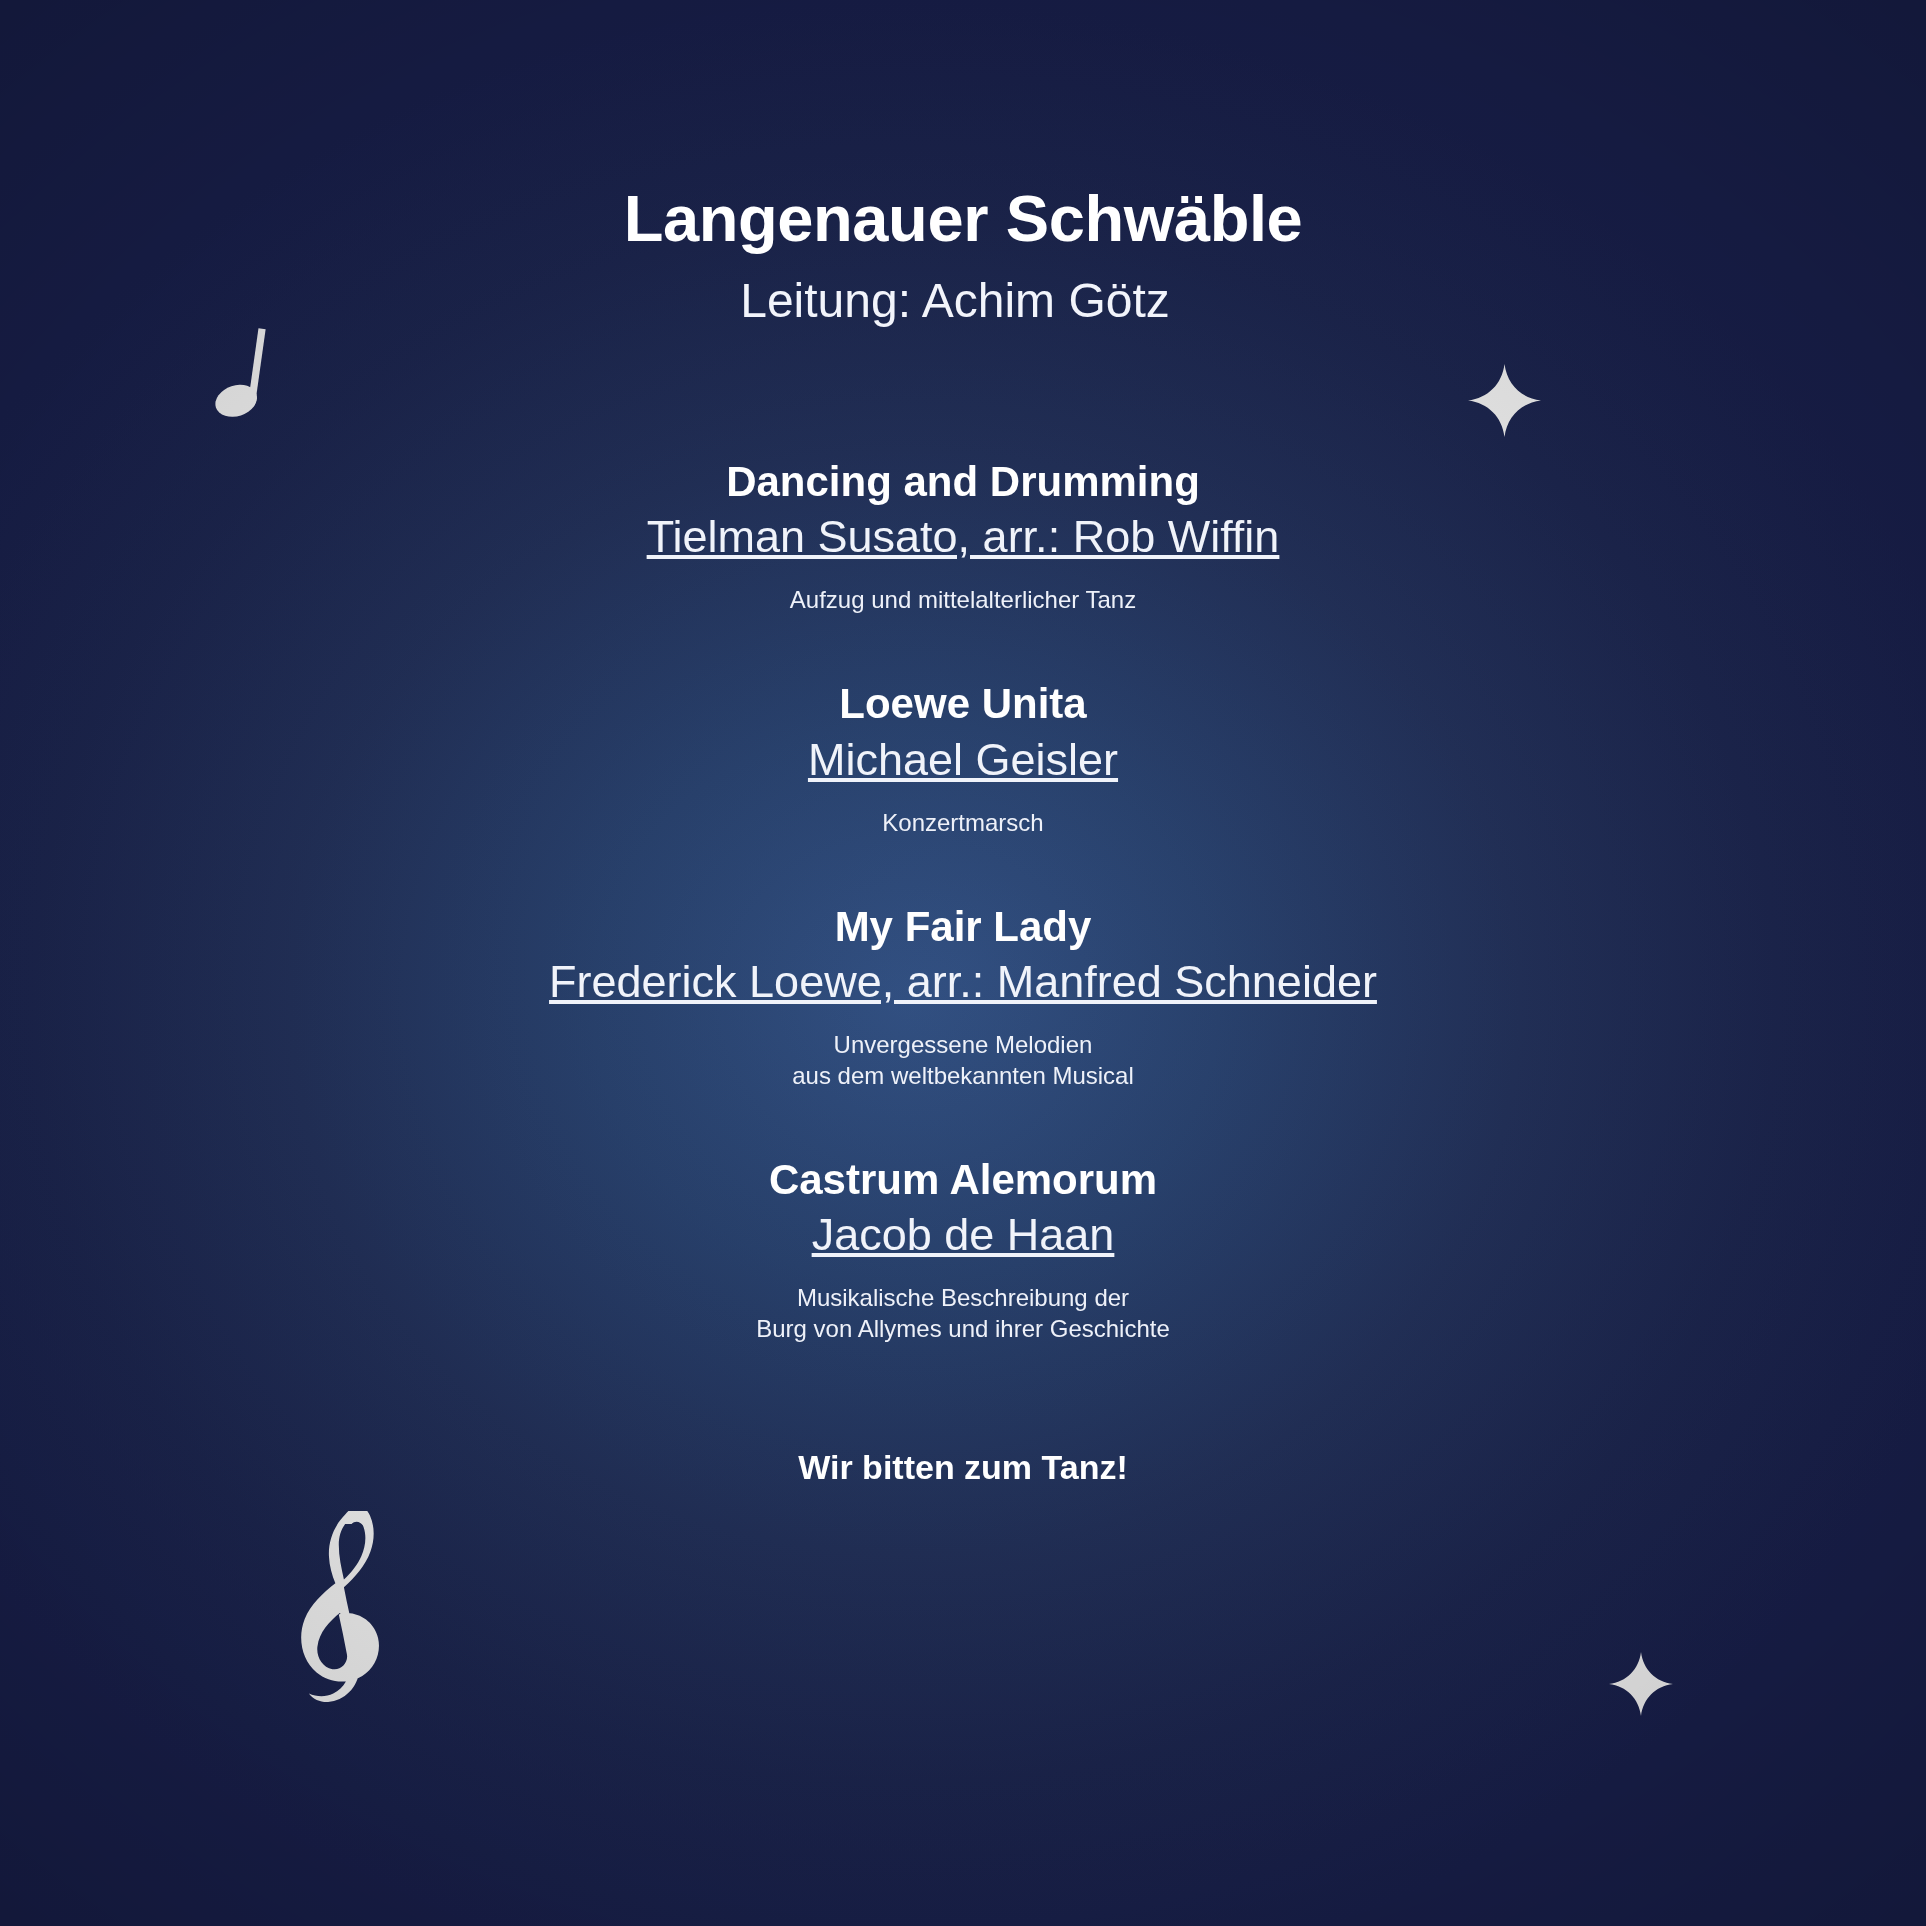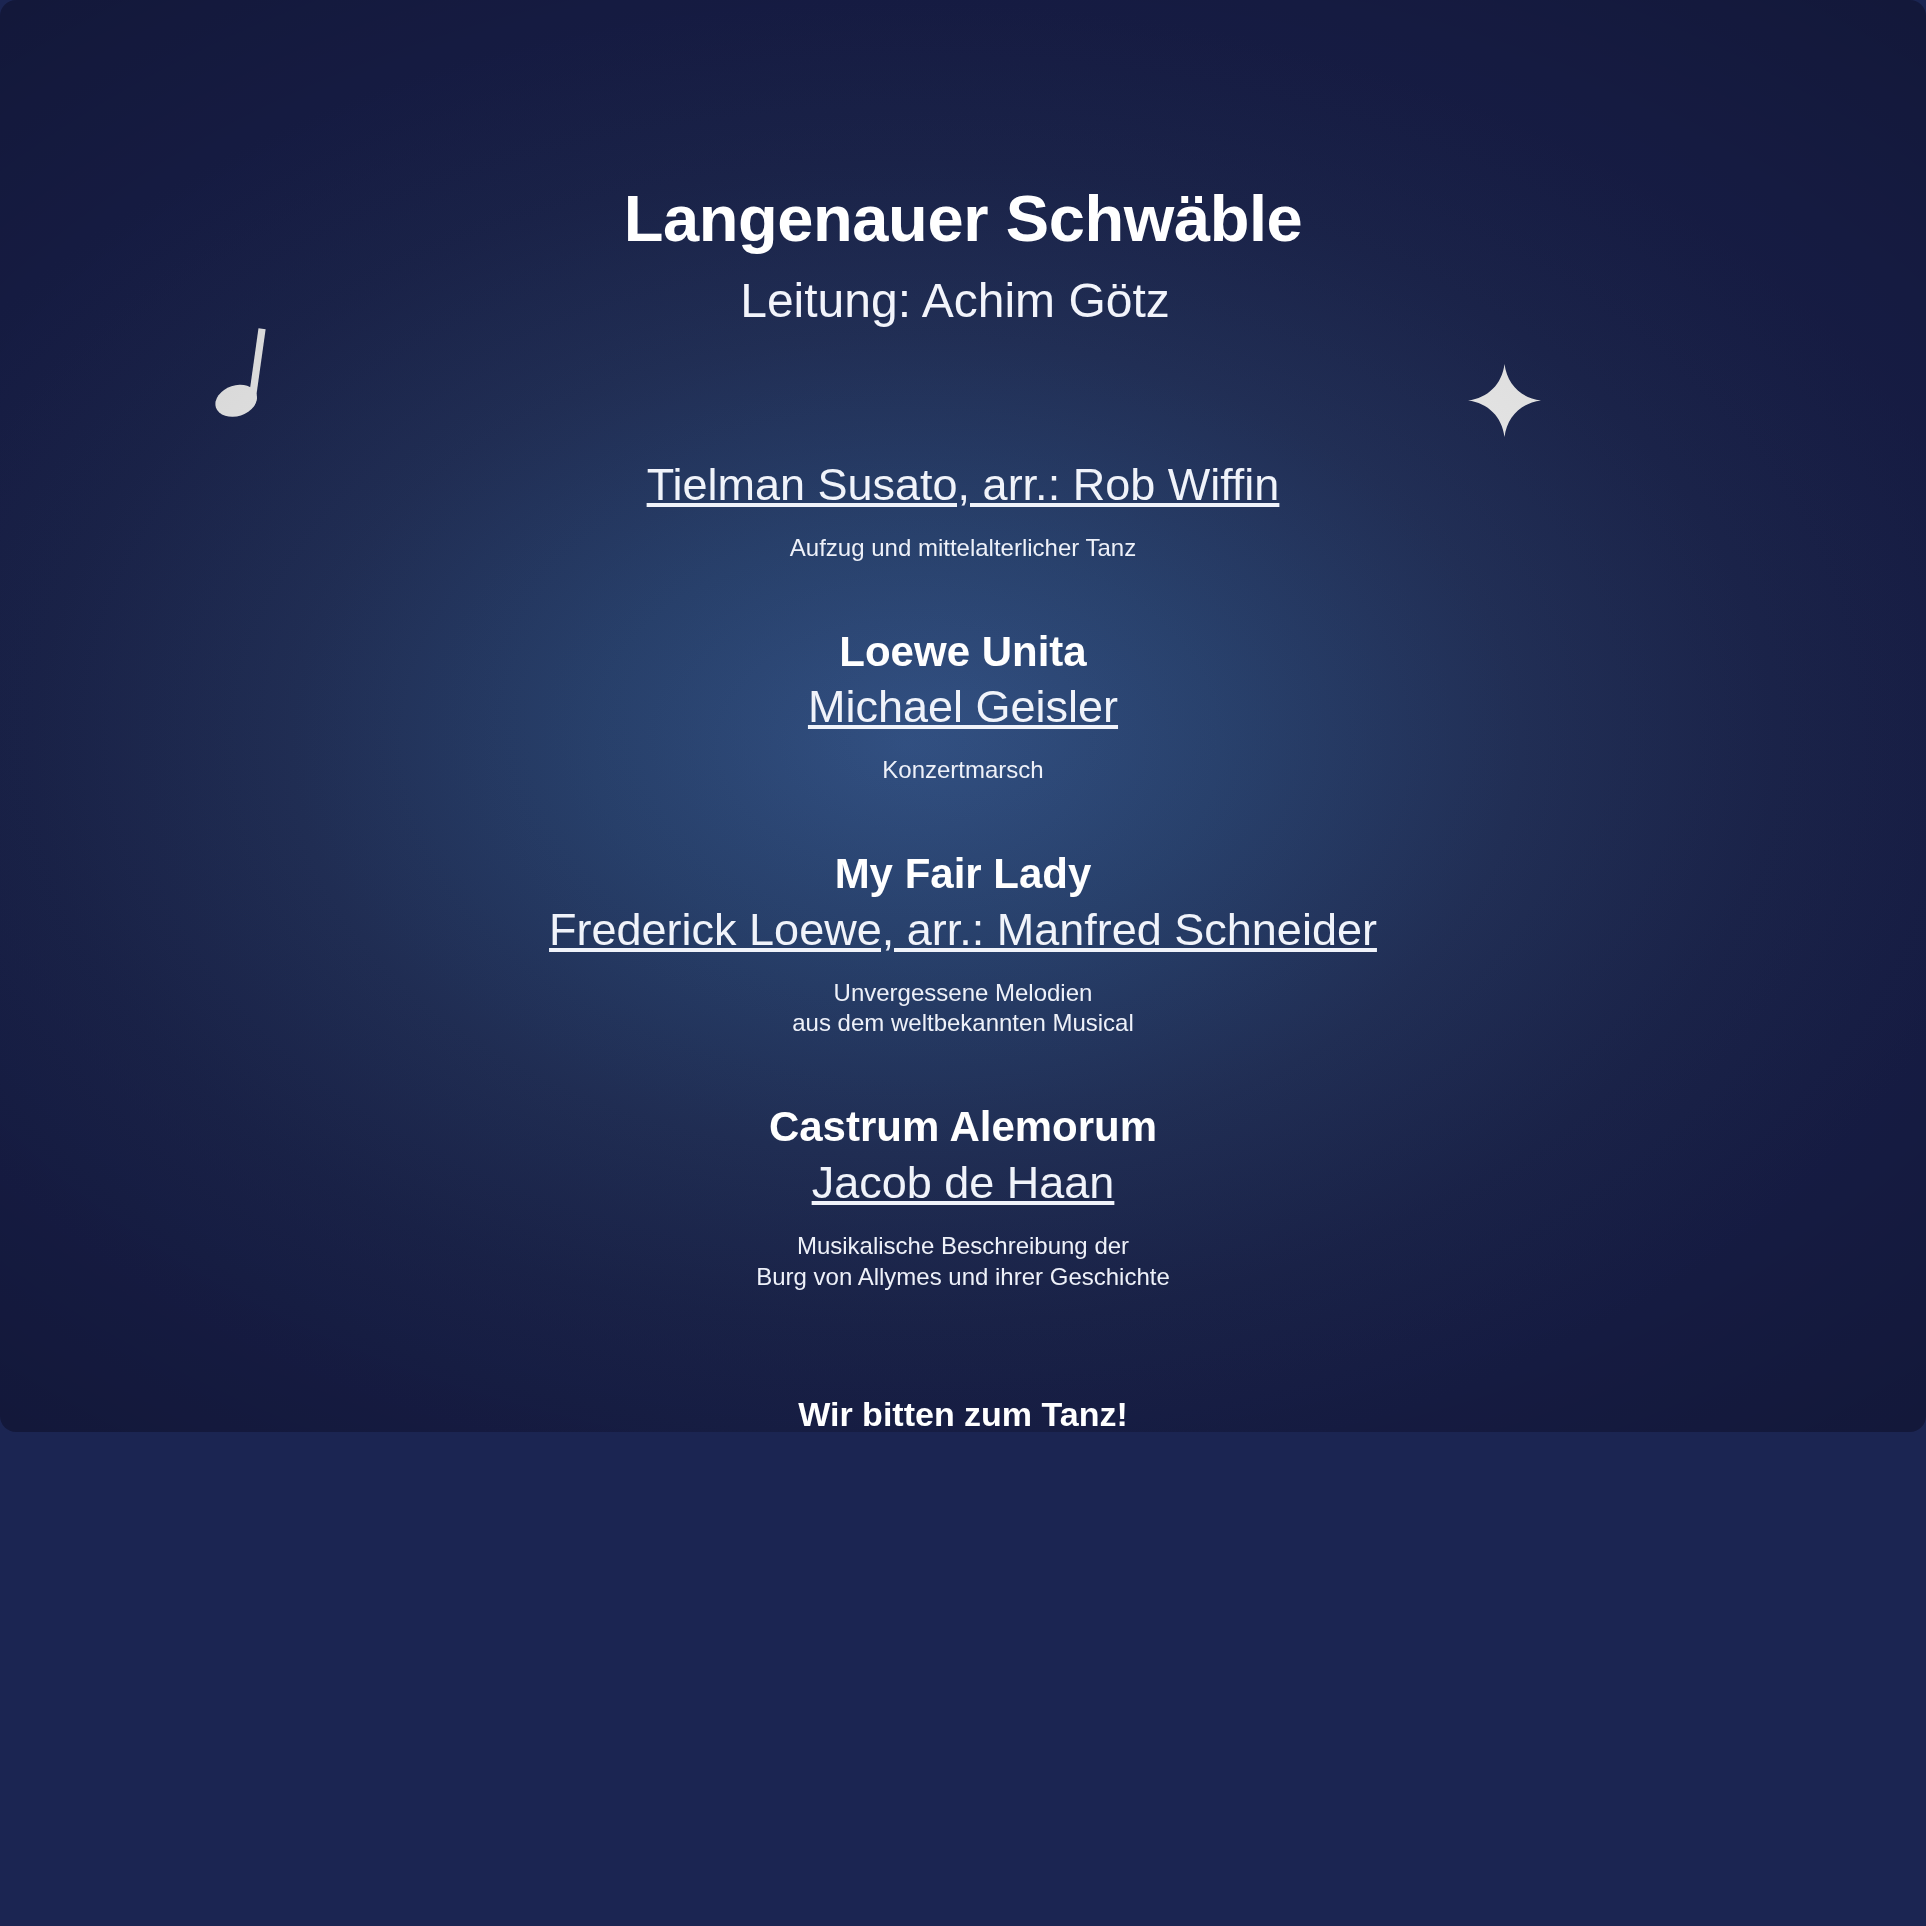--- a/index.html
+++ b/index.html
@@ -9,27 +9,26 @@
   body {
     width: 1926px;
     height: 1926px;
     background: #1b2552;
     font-family: "Liberation Sans", sans-serif;
     overflow: hidden;
   }
   .poster {
     position: relative;
     width: 1926px;
-    height: 1432px;
+    height: 1926px;
     box-sizing: border-box;
     background:
       radial-gradient(ellipse 58% 52% at 47% 52%, #2e4d80 0%, #27416f 28%, #22315c 55%, #1d2753 78%, #1a2150 100%);
     color: #ffffff;
     overflow: hidden;
-    border-radius: 16px;
   }
   .poster::after {
     content: "";
     position: absolute;
     inset: 0;
     background: radial-gradient(ellipse 80% 70% at 50% 50%, rgba(255,255,255,0.02) 0%, rgba(0,0,0,0.18) 72%, rgba(0,0,0,0.30) 100%);
     pointer-events: none;
   }
 
   
@@ -158,20 +157,21 @@
   </div>
 
   <div class="content">
 
     <h1 class="ensemble-title">Langenauer Schwäble</h1>
     <p class="ensemble-lead">Leitung: Achim Götz</p>
 
     <div class="program">
 
       <div class="piece">
+        <p class="piece-title">Dancing and Drumming</p>
         <p class="piece-composer">Tielman Susato, arr.: Rob Wiffin</p>
         <p class="piece-note">Aufzug und mittelalterlicher Tanz</p>
       </div>
 
       <div class="piece">
         <p class="piece-title">Loewe Unita</p>
         <p class="piece-composer">Michael Geisler</p>
         <p class="piece-note">Konzertmarsch</p>
       </div>
 

